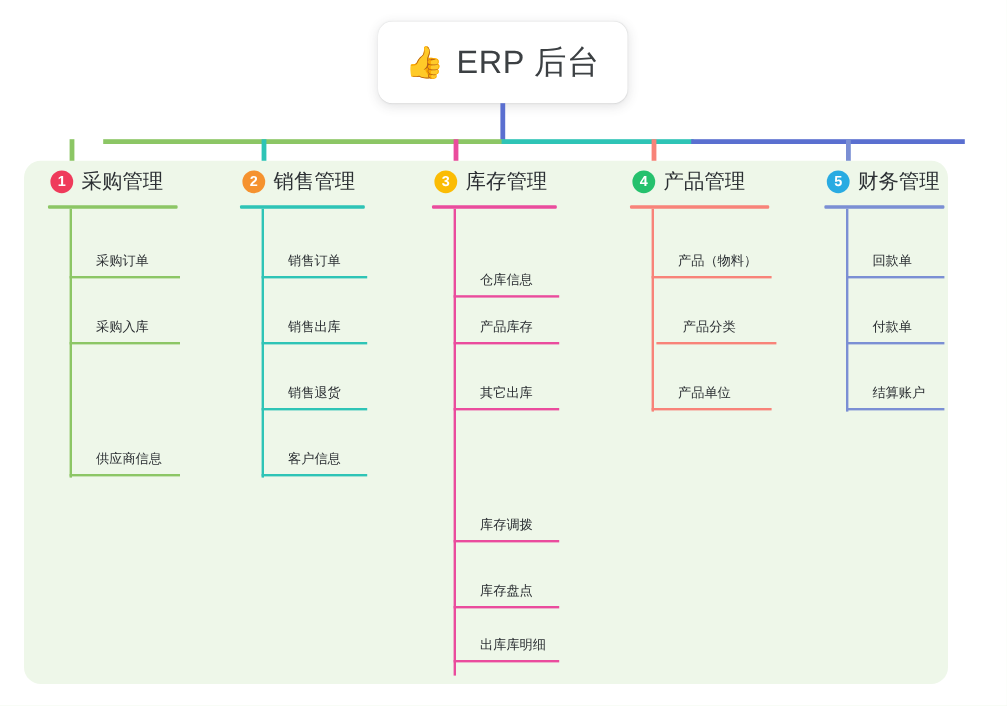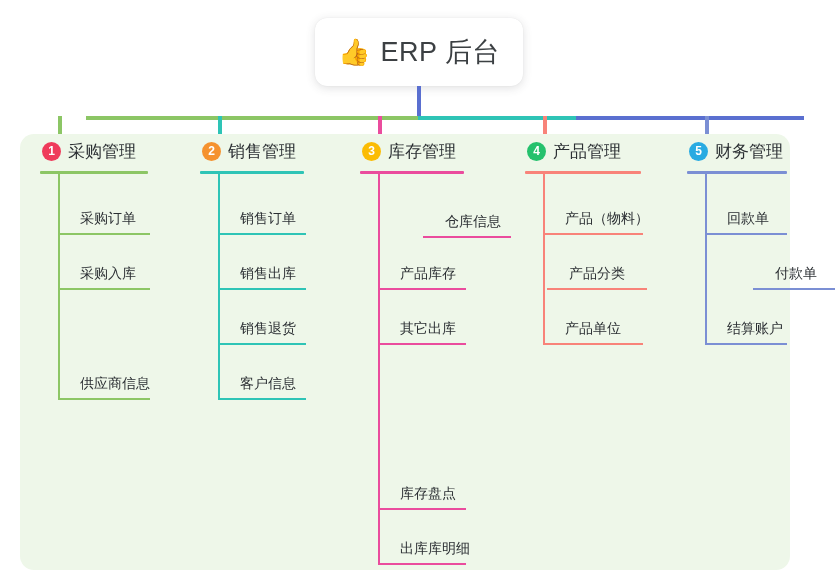--- a/index.html
+++ b/index.html
@@ -44,21 +44,21 @@
     width:19px;height:19px;border-radius:50%;
     color:#fff;font-size:12px;line-height:19px;text-align:center;
     flex:0 0 auto;font-weight:bold;
   }
   .col-title{font-size:17px;color:#2b2f33;white-space:nowrap;}
   .col-rule{height:3px;border-radius:1px;margin-top:3px;}
 
   .spine{position:absolute;width:2px;top:40px;}
 
   .leaf{position:absolute;}
-  .leaf-text{font-size:14px;color:#2b2f33;white-space:nowrap;padding-left:22px;}
+  .leaf-text{font-size:11px;color:#2b2f33;white-space:nowrap;padding-left:22px;}
   .leaf-rule{height:2px;margin-top:5px;}
 </style>
 </head>
 <body>
 
 <div id="stage">
 
   <div class="root-card">
     <span class="root-emoji">👍</span>
     <span class="root-title">ERP 后台</span>
@@ -122,37 +122,41 @@
             <div class="leaf-rule" style="width: 88px; background: rgb(46, 196, 182);"></div>
           </div>
         </div>
         <div class="col" style="left: 340px;">
           <div class="col-head">
             <span class="badge" style="background: rgb(251, 188, 4);">3</span>
             <span class="col-title">库存管理</span>
           </div>
           <div class="col-rule" style="width: 104px; background: rgb(234, 76, 157);"></div>
           <div class="spine" style="left: 18px; height: 389px; background: rgb(234, 76, 157);"></div>
-          <div class="leaf" style="left: 18px; top: 79px; margin-left: 45px;">
+          <div class="leaf" style="left: 18px; top: 92px;">
             <div class="leaf-text">仓库信息</div>
             <div class="leaf-rule" style="width: 88px; background: rgb(234, 76, 157);"></div>
           </div>
           <div class="leaf" style="left: 18px; top: 131px;">
             <div class="leaf-text">产品库存</div>
             <div class="leaf-rule" style="width: 88px; background: rgb(234, 76, 157);"></div>
           </div>
           <div class="leaf" style="left: 18px; top: 186px;">
             <div class="leaf-text">其它出库</div>
+            <div class="leaf-rule" style="width: 88px; background: rgb(234, 76, 157);"></div>
+          </div>
+          <div class="leaf" style="left: 18px; top: 296px;">
+            <div class="leaf-text">库存调拨</div>
             <div class="leaf-rule" style="width: 88px; background: rgb(234, 76, 157);"></div>
           </div>
           <div class="leaf" style="left: 18px; top: 351px;">
             <div class="leaf-text">库存盘点</div>
             <div class="leaf-rule" style="width: 88px; background: rgb(234, 76, 157);"></div>
           </div>
-          <div class="leaf" style="left: 18px; top: 406px;">
+          <div class="leaf" style="left: 18px; top: 396px;">
             <div class="leaf-text">出库库明细</div>
             <div class="leaf-rule" style="width: 88px; background: rgb(234, 76, 157);"></div>
           </div>
         </div>
         <div class="col" style="left: 505px;">
           <div class="col-head">
             <span class="badge" style="background: rgb(37, 193, 109);">4</span>
             <span class="col-title">产品管理</span>
           </div>
           <div class="col-rule" style="width: 116px; background: rgb(248, 131, 121);"></div>
@@ -174,21 +178,21 @@
           <div class="col-head">
             <span class="badge" style="background: rgb(41, 171, 226);">5</span>
             <span class="col-title">财务管理</span>
           </div>
           <div class="col-rule" style="width: 100px; background: rgb(123, 143, 212);"></div>
           <div class="spine" style="left: 18px; height: 169px; background: rgb(123, 143, 212);"></div>
           <div class="leaf" style="left: 18px; top: 76px;">
             <div class="leaf-text">回款单</div>
             <div class="leaf-rule" style="width: 82px; background: rgb(123, 143, 212);"></div>
           </div>
-          <div class="leaf" style="left: 18px; top: 131px; margin-left: 48px;">
+          <div class="leaf" style="left: 18px; top: 131px;">
             <div class="leaf-text">付款单</div>
             <div class="leaf-rule" style="width: 82px; background: rgb(123, 143, 212);"></div>
           </div>
           <div class="leaf" style="left: 18px; top: 186px;">
             <div class="leaf-text">结算账户</div>
             <div class="leaf-rule" style="width: 82px; background: rgb(123, 143, 212);"></div>
           </div>
         </div>
       </div>
   </div>

